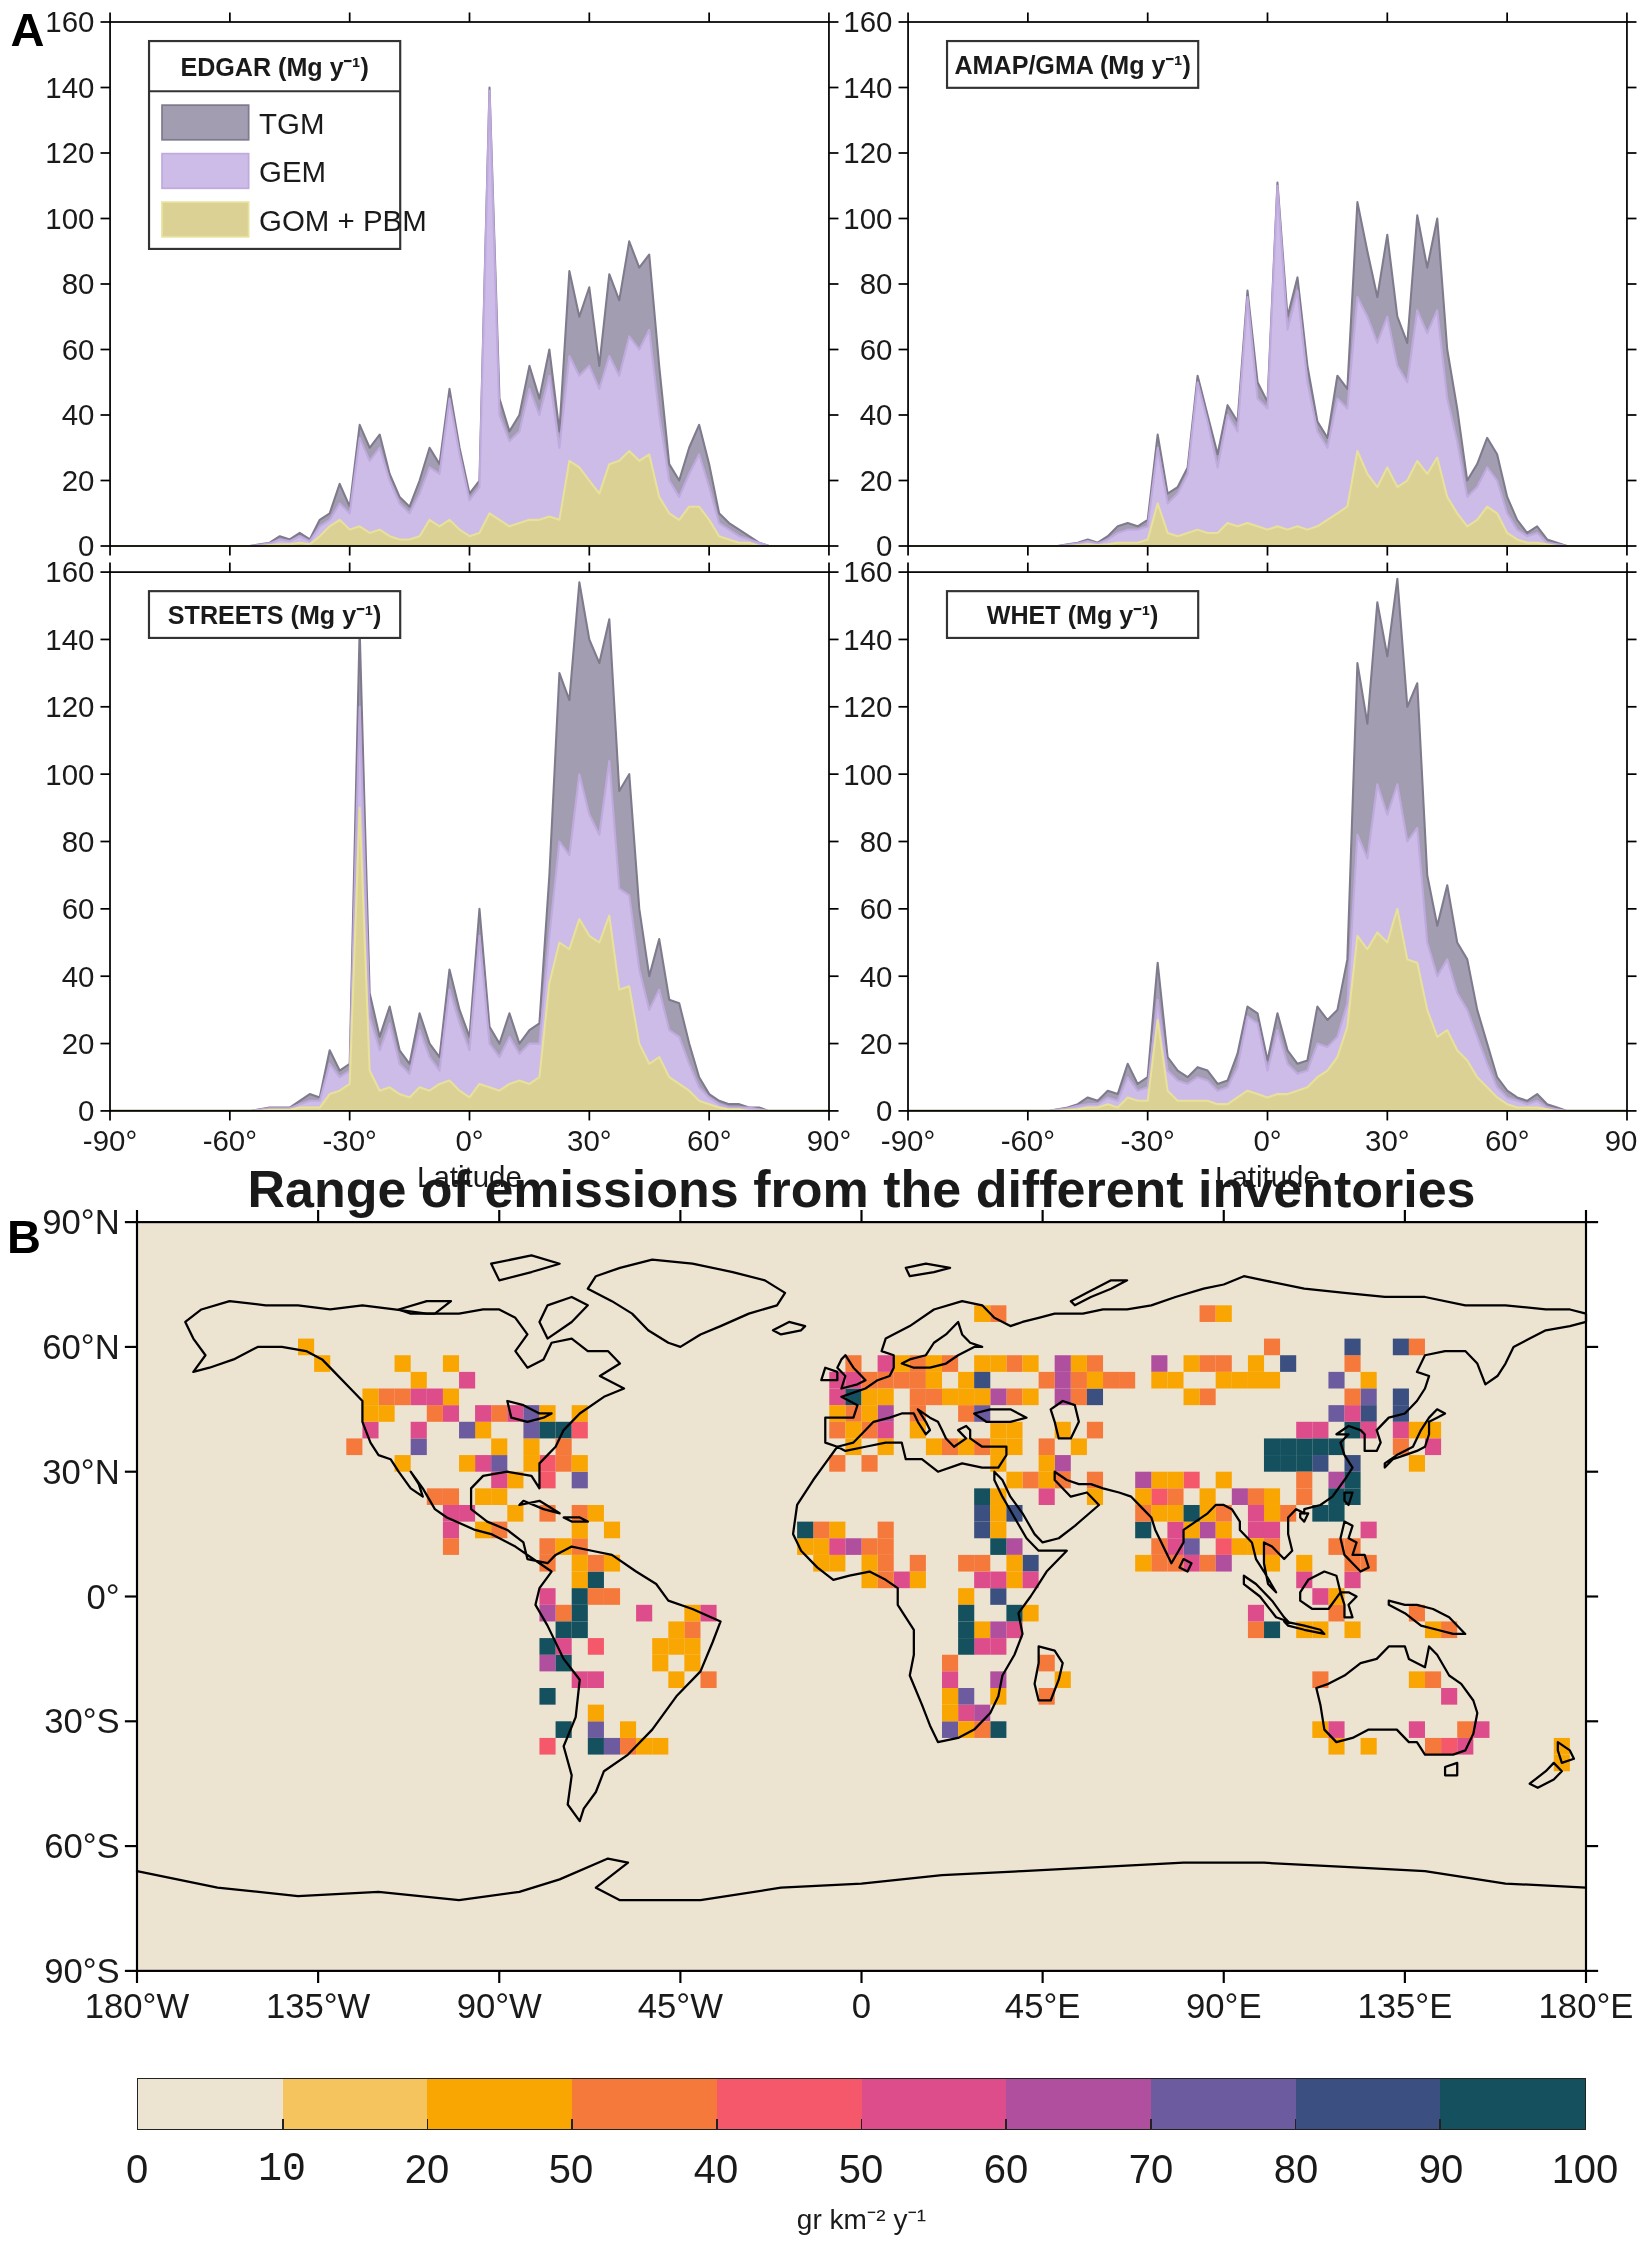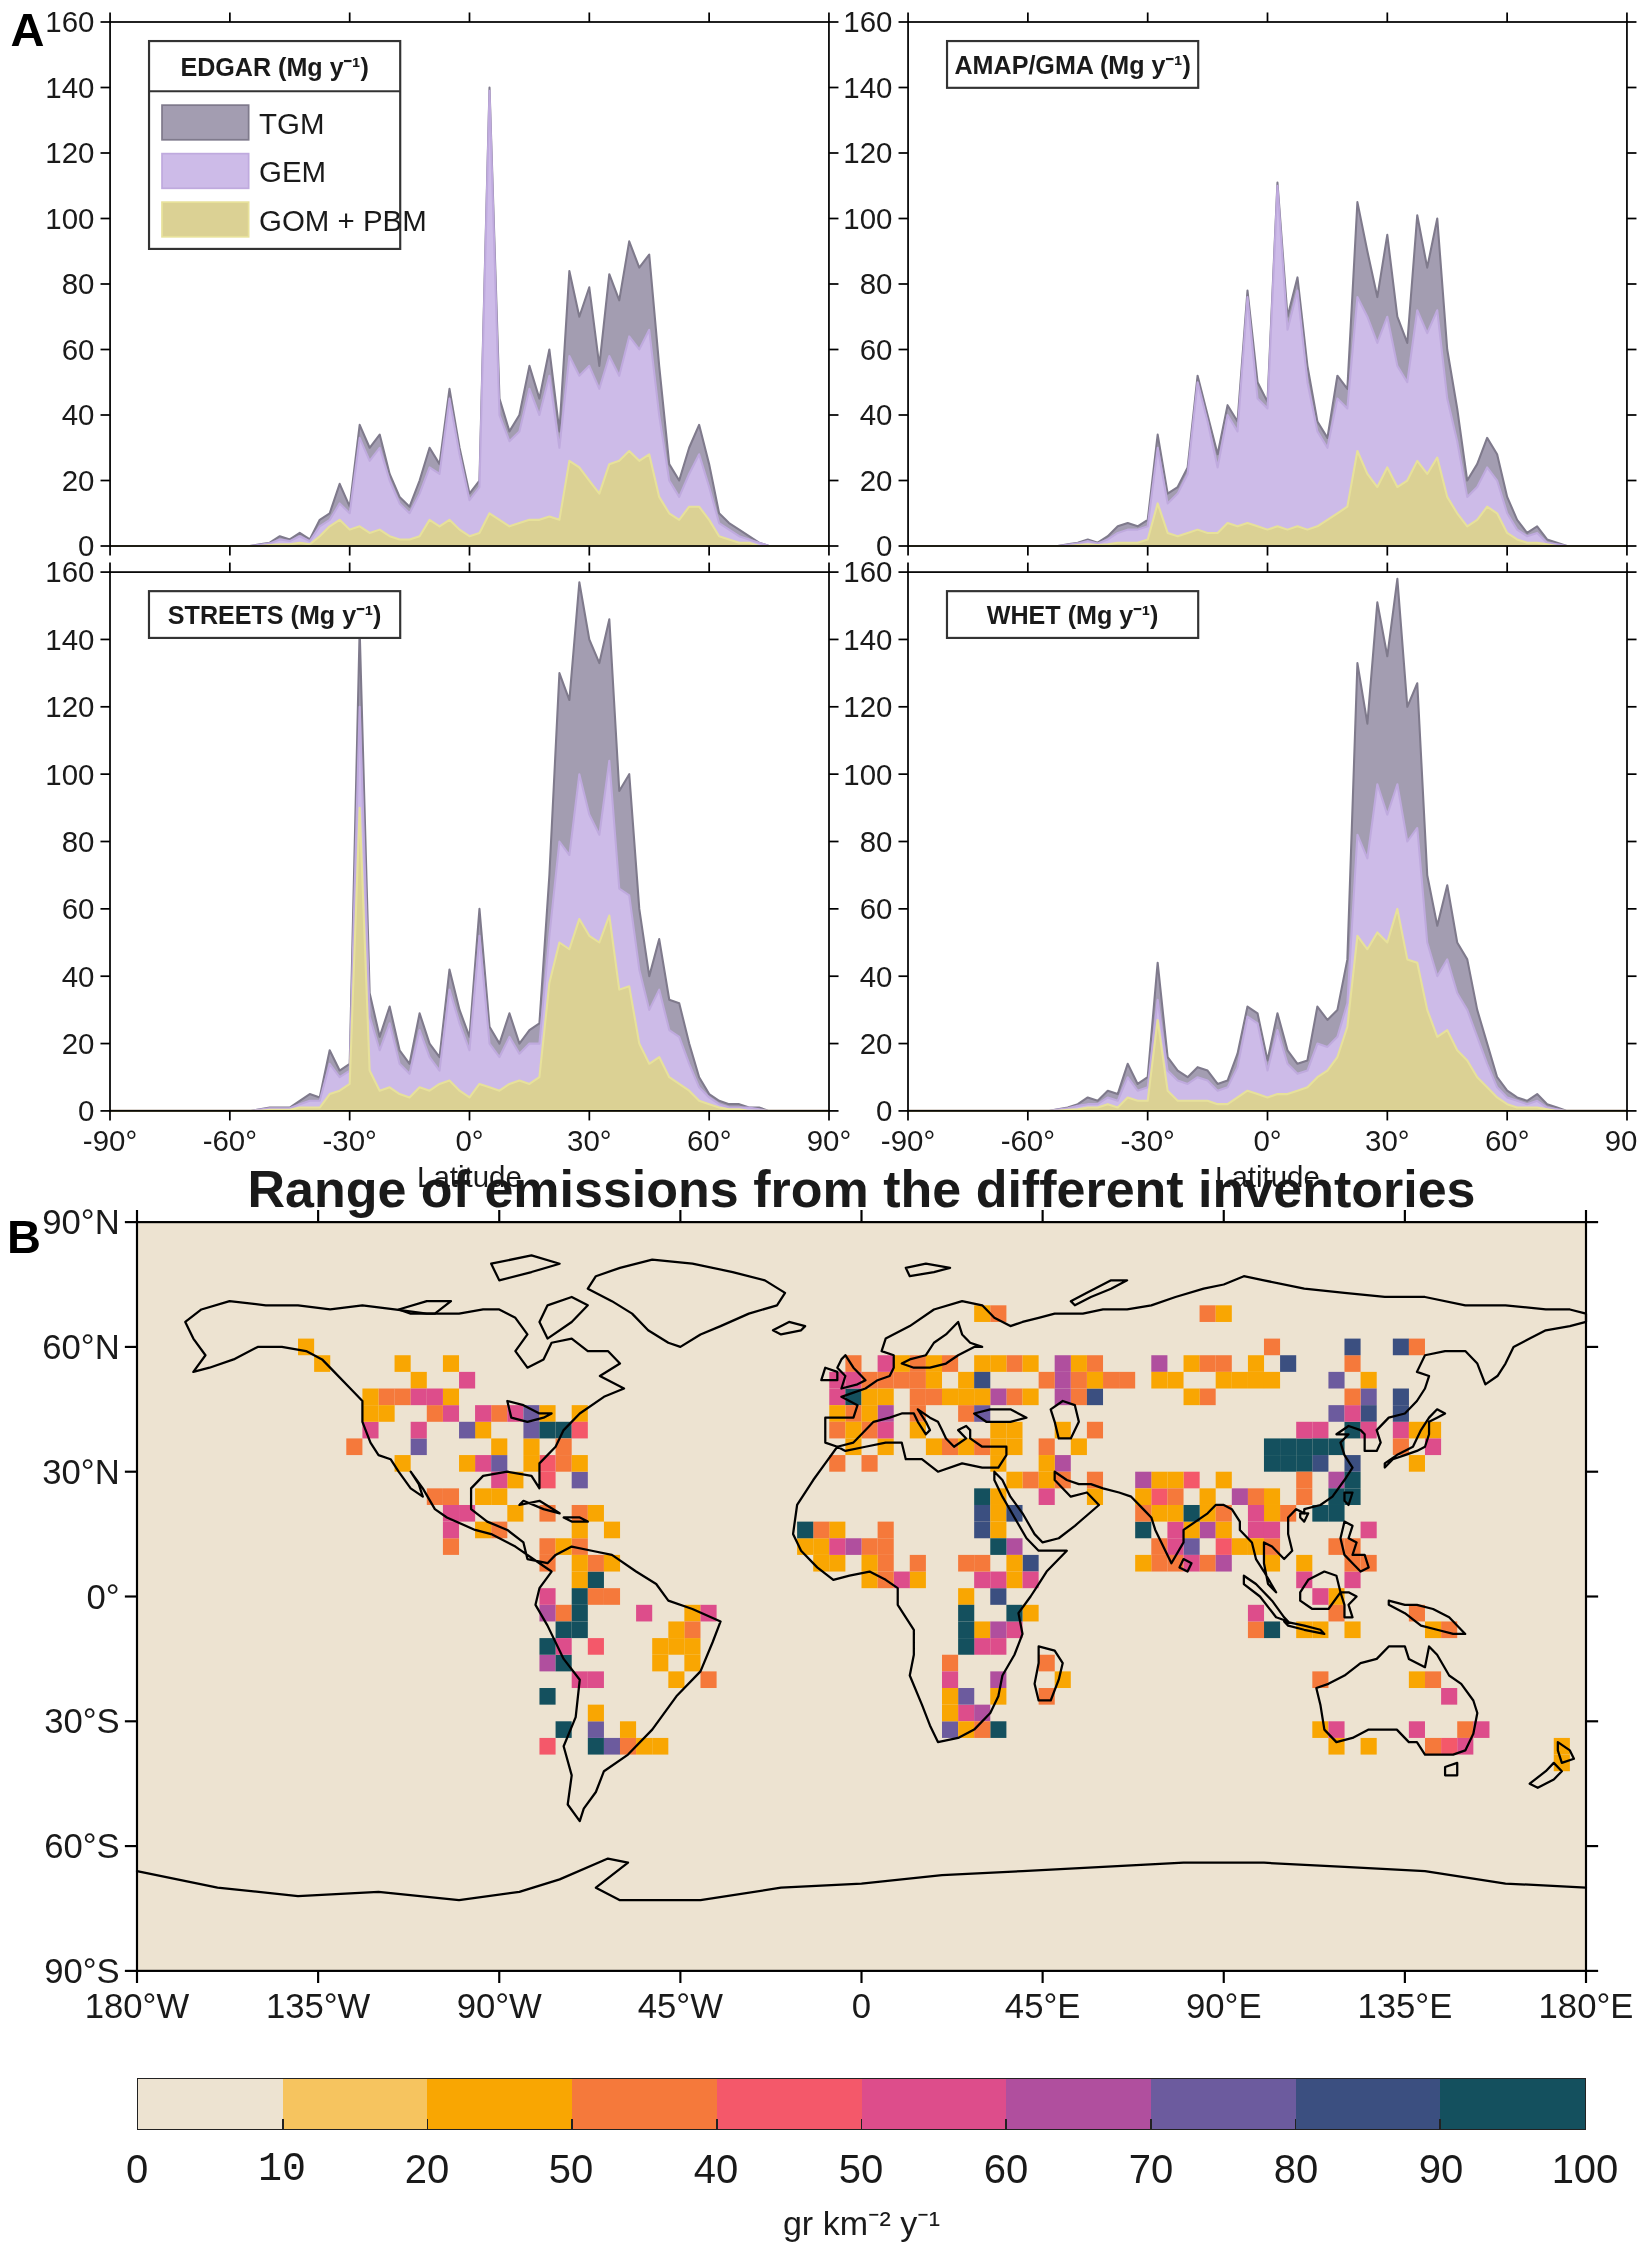--- a/index.html
+++ b/index.html
@@ -8,21 +8,21 @@
   .panel-letter{position:absolute;font-size:47px;font-weight:bold;color:#000;}
   .chart-host{position:absolute;}
   svg{overflow:visible;display:block;}
   .map-title{position:absolute;left:137px;width:1449px;text-align:center;
              font-size:52px;font-weight:bold;color:#1a1a1a;}
   .colorbar{position:absolute;display:flex;border:1.7px solid #222;box-sizing:border-box;}
   .colorbar .seg{flex:1 1 0;position:relative;}
   .cb-tick{position:absolute;width:1.7px;height:10.4px;background:#222;bottom:0;}
   .cb-num{position:absolute;transform:translateX(-50%);font-size:40px;color:#1a1a1a;}
   .cb-unit{position:absolute;left:137px;width:1449px;text-align:center;
-           font-size:34px;color:#1a1a1a;}
+           font-size:28px;color:#1a1a1a;}
 </style>
 </head>
 <body>
 
 <div id="fig">
   <div class="panel-letter" style="left:10.4px;top:1.7px;">A</div>
   <div class="chart-host" id="chart0" style="left: 110px; top: 21.7px;">
       <svg width="719" height="524" viewBox="0 0 830 605">
         <path d="M0,605L161.4,605.0L172.9,603.1L184.4,601.2L196.0,593.7L207.5,597.4L219.0,589.9L230.6,597.4L242.1,574.8L253.6,567.2L265.1,533.2L276.7,559.6L288.2,465.1L299.7,491.6L311.3,476.4L322.8,521.8L334.3,548.3L345.8,559.6L357.4,529.4L368.9,491.6L380.4,510.5L391.9,423.5L403.5,491.6L415.0,544.5L426.5,529.4L438.1,75.6L449.6,434.8L461.1,472.7L472.6,453.8L484.2,397.0L495.7,434.8L507.2,378.1L518.8,472.7L530.3,287.4L541.8,340.3L553.3,306.3L564.9,397.0L576.4,291.2L587.9,321.4L599.4,253.3L611.0,283.6L622.5,268.5L634.0,397.0L645.6,510.5L657.1,529.4L668.6,491.6L680.1,465.1L691.7,510.5L703.2,567.2L714.7,578.5L726.3,586.1L737.8,593.7L749.3,601.2L760.8,605.0L772.4,605.0L783.9,605.0L830,605Z" fill="#a39db1" stroke="#7f7a8c" stroke-width="2.4" stroke-linejoin="round"></path>
         <path d="M0,605L161.4,605.0L172.9,603.5L184.4,602.0L196.0,597.4L207.5,599.3L219.0,593.7L230.6,599.3L242.1,582.3L253.6,574.8L265.1,555.8L276.7,567.2L288.2,480.2L299.7,506.7L311.3,491.6L322.8,529.4L334.3,555.8L345.8,567.2L357.4,544.5L368.9,514.3L380.4,521.8L391.9,434.8L403.5,499.1L415.0,552.1L426.5,536.9L438.1,79.4L449.6,453.8L461.1,484.0L472.6,472.7L484.2,423.5L495.7,453.8L507.2,408.4L518.8,491.6L530.3,385.7L541.8,408.4L553.3,397.0L564.9,423.5L576.4,385.7L587.9,408.4L599.4,363.0L611.0,378.1L622.5,355.4L634.0,453.8L645.6,529.4L657.1,548.3L668.6,521.8L680.1,499.1L691.7,536.9L703.2,578.5L714.7,586.1L726.3,593.7L737.8,597.4L749.3,601.2L760.8,605.0L772.4,605.0L783.9,605.0L830,605Z" fill="#cdbbe8" stroke="#bfaade" stroke-width="2.4" stroke-linejoin="round"></path>

